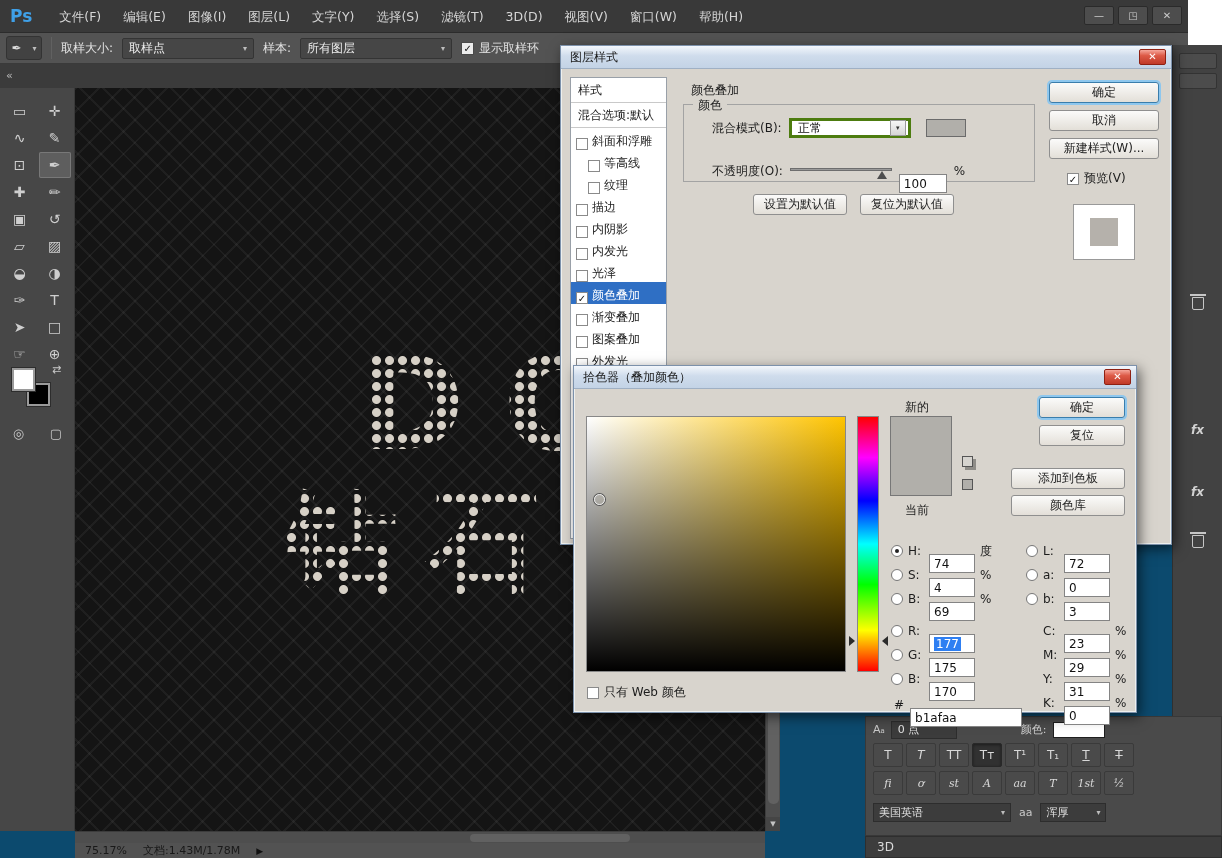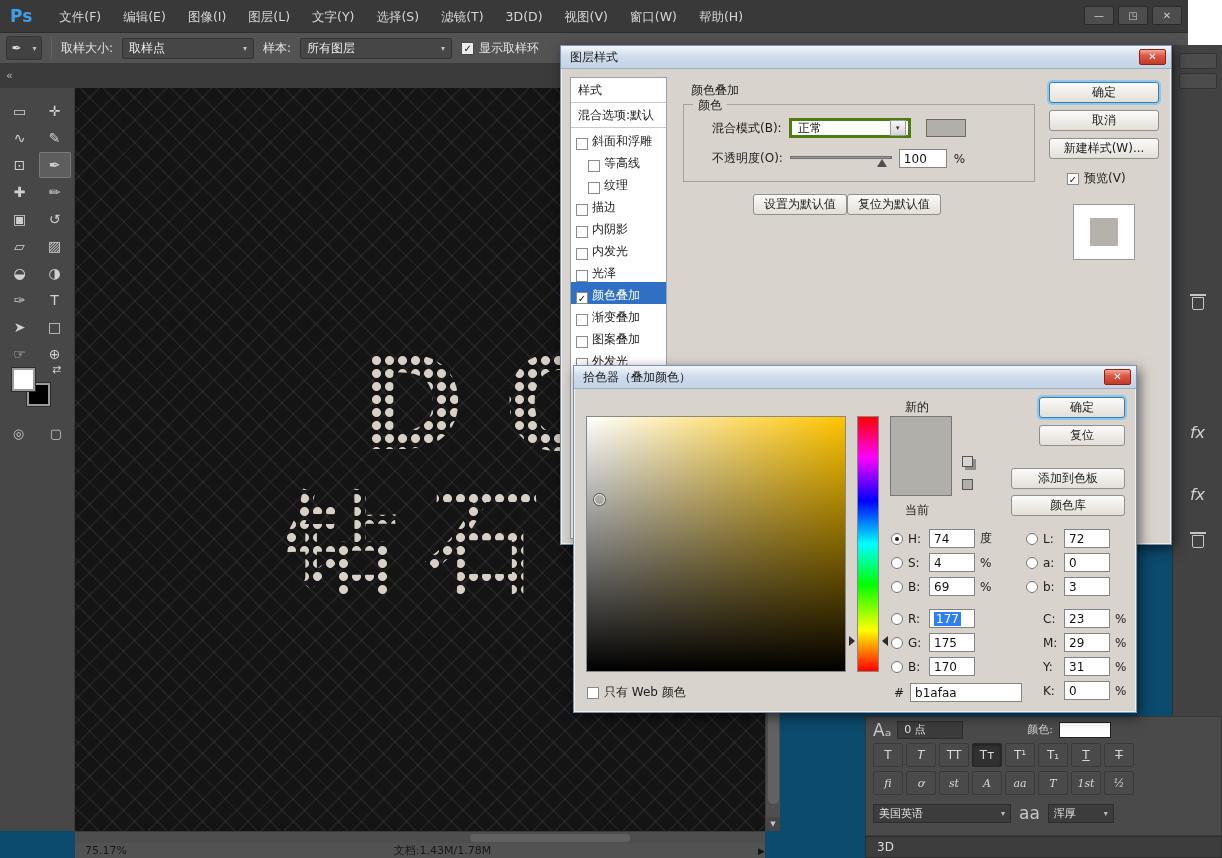--- a/index.html
+++ b/index.html
@@ -54,34 +54,34 @@
     background-size:13px 13px; -webkit-background-clip:text; background-clip:text; white-space:nowrap; }
   #canvas-line1 { left:282px; top:240px; font-size:130px; letter-spacing:38px; }
   #canvas-line2 { left:210px; top:378px; font-size:112px; letter-spacing:30px; }
 
   
   #vscroll { position:absolute; top:88px; left:765px; width:15px; height:743px; background:#4e4e4e; border-left:1px solid #3c3c3c; }
   #vscroll-thumb { position:absolute; top:2px; left:2px; width:11px; height:714px; background:#616161; border-radius:5px; }
   #vscroll-down { position:absolute; bottom:0; width:100%; height:14px; text-align:center; font-size:7px; color:#c4c4c4; background:#454545; line-height:14px; }
   #hscroll { position:absolute; top:831px; left:75px; width:690px; height:12px; background:#4e4e4e; border-top:1px solid #3c3c3c; }
   #hscroll-thumb { position:absolute; left:395px; top:2px; width:160px; height:8px; background:#616161; border-radius:4px; }
-  #statusbar { position:absolute; top:843px; left:75px; width:690px; height:15px; background:#525252; display:flex; align-items:center; gap:16px; font-size:11px; color:#191919; padding-left:10px;justify-content:space-between; }
+  #statusbar { position:absolute; top:843px; left:75px; width:690px; height:15px; background:#525252; display:flex; align-items:center; gap:16px; font-size:11px; color:#191919; padding-left:10px; }
   #status-flyout { font-size:9px; color:#111; }
 
   
   #rightdock { position:absolute; top:45px; left:1172px; width:50px; height:671px; background:#424242; border-left:1px solid #303030; }
   .dock-hdr { position:absolute; left:6px; width:38px; height:16px; background:#4c4c4c; border:1px solid #333; border-radius:2px; }
-  .dock-fx { position:absolute; left:0; width:100%; text-align:center; font-style:italic; font-size:16px; color:#d2d2d2; }
+  .dock-fx { position:absolute; left:0; width:100%; text-align:center; font-style:italic; font-size:12px; color:#d2d2d2;font-weight:bold; }
   .trash-icon { position:absolute; left:19px; width:12px; height:13px; border:1px solid #c6c6c6; border-radius:0 0 2px 2px; }
   .trash-icon::before { content:""; position:absolute; top:-4px; left:-3px; right:-3px; height:2px; background:#c6c6c6; }
 
   
   #charpanel { position:absolute; top:716px; left:865px; width:357px; height:120px; background:#4a4a4a; border:1px solid #383838; font-size:11px; }
   #cp-row1 { position:absolute; top:3px; left:7px; right:7px; height:19px; display:flex; align-items:center; gap:6px; }
-  .cpanel-icon { color:#c9c9c9; font-size:17px; }
+  .cpanel-icon { color:#c9c9c9; font-size:11px; }
   .cp-field { background:#3c3c3c; border:1px solid #2d2d2d; color:#e2e2e2; height:18px; padding:0 6px; display:flex; align-items:center; }
   #cp-baseline-field { width:66px; }
   #cp-color-label { margin-left:58px; color:#d0d0d0; }
   #cp-color-swatch { width:52px; height:16px; background:#ffffff; border:1px solid #1e1e1e; }
   .cp-btnrow { position:absolute; left:7px; display:flex; gap:3px; }
   #cp-row2 { top:26px; } #cp-row3 { top:54px; }
   .cp-btn { width:30px; height:24px; background:#4a4a4a; border:1px solid #3a3a3a; border-radius:2px; color:#d8d8d8; display:flex; align-items:center; justify-content:center; font-size:12px; }
   .cp-btn.active { background:#313131; border-color:#282828; box-shadow:inset 0 1px 3px #1d1d1d; }
   .glyph-italic { font-style:italic; }
   .glyph-underline { text-decoration:underline; }
@@ -92,21 +92,21 @@
   #cp-language-dd { width:138px; } #cp-antialias-dd { width:66px; }
   #threed-header { position:absolute; top:836px; left:865px; width:357px; height:22px; background:#3d3d3d; border:1px solid #2e2e2e; color:#dadada; display:flex; align-items:center; padding-left:11px; font-size:12px; }
 
   
   .dialog { position:absolute; background:#d8d4cd; border:1px solid #7c91ab; box-shadow:3px 4px 12px rgba(0,0,0,0.55), inset 0 0 0 1px #eef0ee; font-size:12px; color:#1c1c1c; }
   .dlg-title { height:23px; background:linear-gradient(#f3f7fc,#cfdcec 45%,#c3d3e6); border-bottom:1px solid #9fb0c4; display:flex; align-items:center; padding:0 9px; color:#1a1a1a; position:relative; }
   .dlg-close { position:absolute; right:5px; top:3px; width:27px; height:16px; background:linear-gradient(#f5a79b,#dd5a47 40%,#c03a28); border:1px solid #8e2012; border-radius:2px; color:#fff; font-size:10px; line-height:14px; text-align:center; font-weight:bold; }
 
   .ps-push { height:21px; padding:0 10px; background:linear-gradient(#fbfbfa,#e3dfd8); border:1px solid #8f8f8f; border-radius:3px; font-size:12px; color:#222; display:flex; align-items:center; justify-content:center; }
   .ps-push.default { border-color:#3a7dab; box-shadow:0 0 0 2px #8ec7ee; }
-  .win-input { background:#fff; border:1px solid #848484; height:19px; padding:0 4px; display:flex; align-items:center; font-size:12px; color:#111; }
+  .win-input { background:#fff; border:1px solid #848484; height:19px; padding:0 4px; display:flex; align-items:center; font-size:12px; color:#111;margin-top:25px; }
   .win-select { height:20px; background:#fff; border:3px solid #4d7c0f; display:flex; align-items:center; justify-content:space-between; padding:0 2px 0 6px; color:#111; }
   .sel-arrow { width:16px; height:16px; background:linear-gradient(#f6f6f6,#d6d6d6); border:1px solid #9a9a9a; font-size:7px; text-align:center; line-height:15px; color:#333; }
   .dlg-checkbox { width:12px; height:12px; background:#fff; border:1px solid #8a8a8a; font-size:10px; line-height:11px; text-align:center; color:#111; flex:none; }
   .radio { width:12px; height:12px; border:1px solid #777; border-radius:50%; background:#fff; position:relative; flex:none; }
   .radio.on::after { content:""; position:absolute; inset:3px; background:#222; border-radius:50%; }
 
   
   #layer-style-dialog { left:560px; top:45px; width:612px; height:500px; z-index:10; }
   #ls-styles { position:absolute; left:9px; top:31px; width:97px; height:462px; background:#fff; border:1px solid #99a0a8; overflow:hidden; }
   .ls-hdr { height:25px; line-height:25px; padding-left:7px; border-bottom:1px solid #c9c9c9; color:#222; }
@@ -117,21 +117,21 @@
   #ls-group { position:absolute; left:122px; top:58px; width:352px; height:78px; border:1px solid #a3a3a3; }
   #ls-group-legend { position:absolute; top:-8px; left:9px; background:#d8d4cd; padding:0 5px; }
   .ls-grow { position:absolute; left:28px; display:flex; align-items:center; gap:7px; }
   #ls-grow1 { top:13px; } #ls-grow2 { top:44px; }
   #ls-blend-select { width:122px; }
   #ls-overlay-swatch { width:40px; height:18px; background:#b1afaa; border:1px solid #6b6b6b; margin-left:8px; }
   #ls-slider { width:102px; height:16px; position:relative; }
   #ls-slider-track { position:absolute; top:5px; left:0; right:0; height:3px; background:#9a9a9a; border:1px solid #6e6e6e; }
   #ls-slider-thumb { position:absolute; right:5px; top:8px; width:0; height:0; border-left:5px solid transparent; border-right:5px solid transparent; border-bottom:8px solid #4e4e4e; }
   #ls-opacity-input { width:48px; }
-  #ls-default-btns { position:absolute; left:192px; top:148px; display:flex; }
+  #ls-default-btns { position:absolute; left:192px; top:148px; display:flex; gap:13px; }
   #ls-right { position:absolute; left:488px; top:36px; width:110px; display:flex; flex-direction:column; gap:7px; }
   #ls-right .ps-push { width:110px; }
   #ls-preview-row { display:flex; align-items:center; gap:5px; margin:4px 0 0 18px; }
   #ls-preview-swatch { margin:10px 0 0 24px; width:62px; height:56px; background:#fff; border:1px solid #999; display:flex; align-items:center; justify-content:center; }
   #ls-preview-inner { width:28px; height:28px; background:#b5b1ab; }
 
   
   #color-picker-dialog { left:573px; top:365px; width:564px; height:348px; z-index:20; }
   #cp-sb { position:absolute; left:12px; top:50px; width:260px; height:256px; border:1px solid #888;
     background:linear-gradient(to top, #000, rgba(0,0,0,0)), linear-gradient(to right, #fff, #ffc400); }

